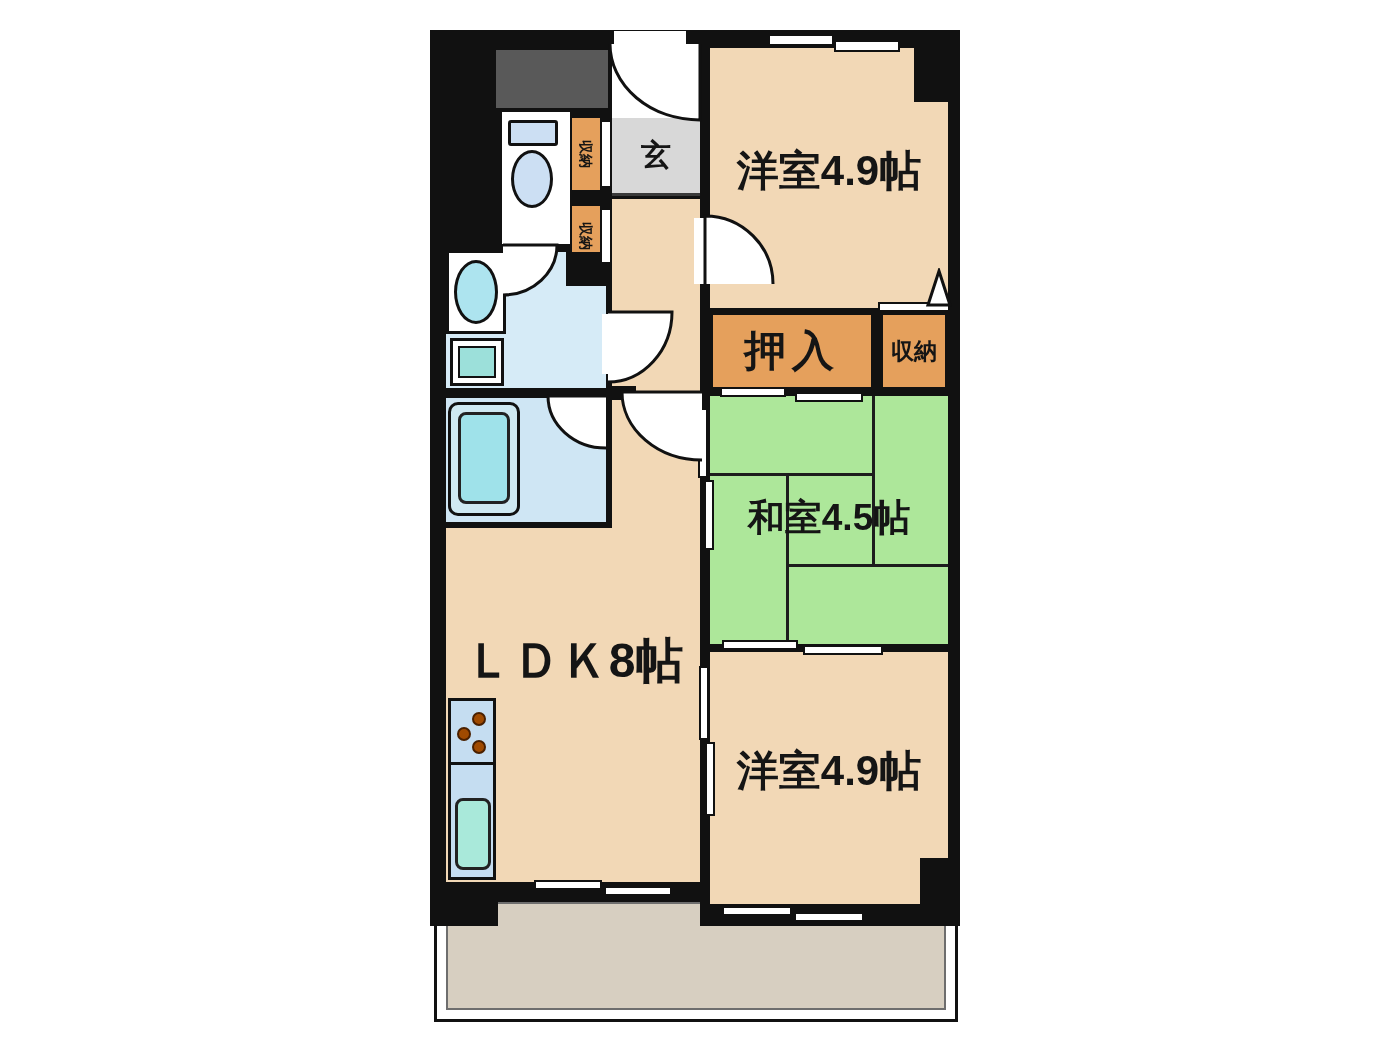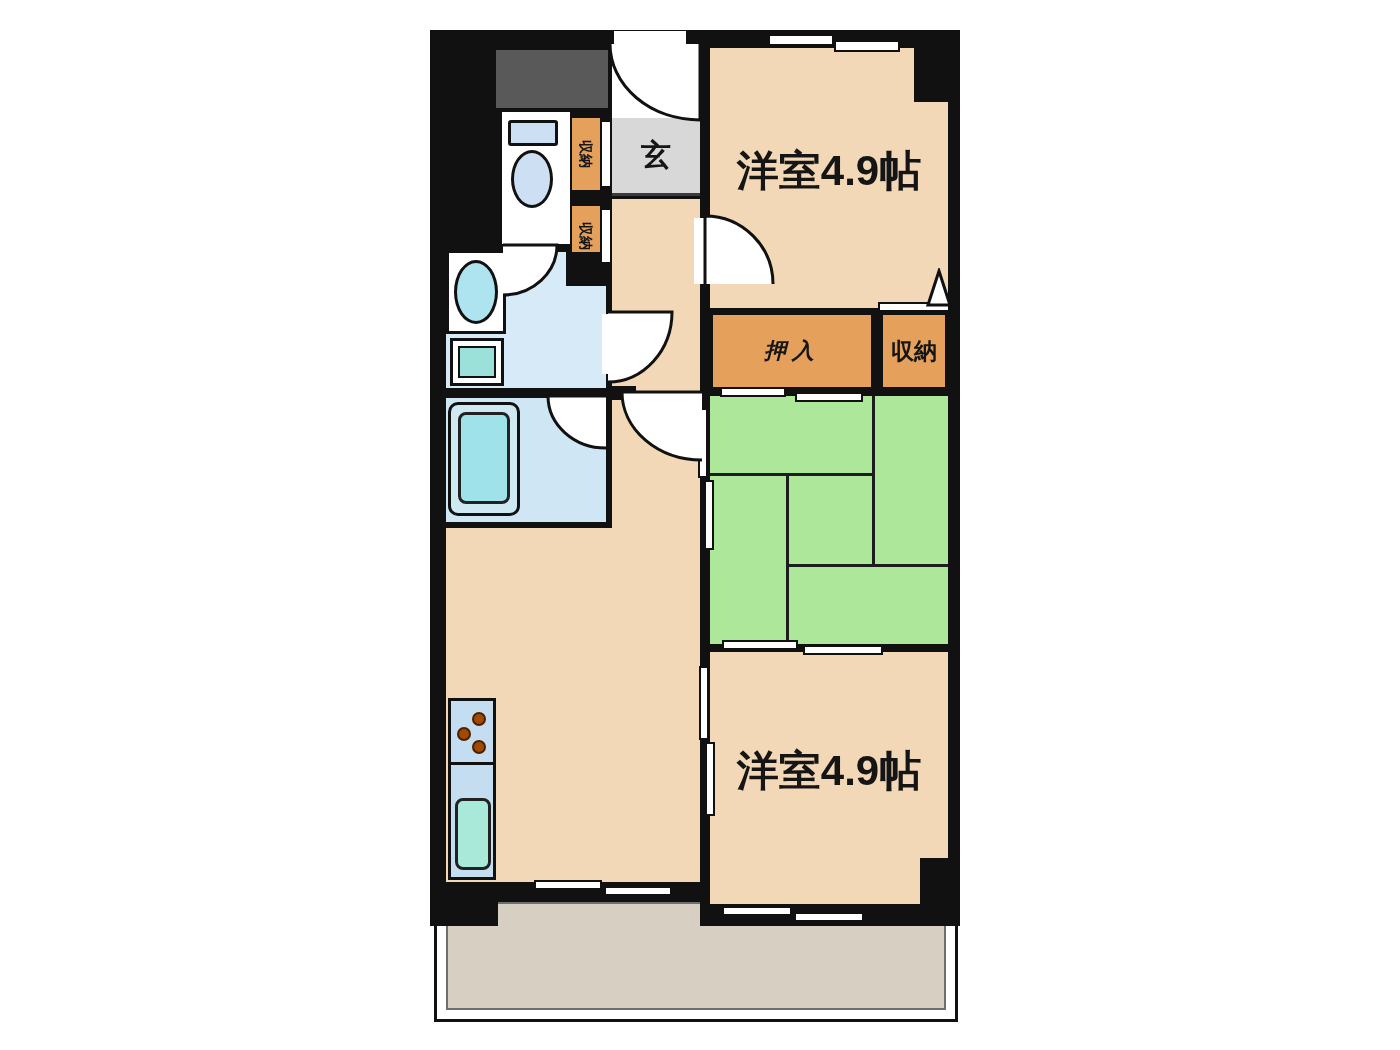--- a/index.html
+++ b/index.html
@@ -142,29 +142,35 @@
   </div>
 
   <div class="abs lbl" style="left:612px;top:118px;width:88px;height:74px;font-size:30px;">
     <span>玄</span>
   </div>
 
   <div class="abs lbl" style="left:710px;top:146px;width:238px;height:50px;font-size:42px;">
     <span>洋室4.9帖</span>
   </div>
 
-  <div class="abs lbl" style="left:710px;top:312px;width:164px;height:78px;font-size:22px;letter-spacing:6px;font-style:italic;">
+  <div class="abs lbl" style="left:710px;top:312px;width:164px;height:78px;font-size:42px;letter-spacing:6px;">
     <span>押入</span>
   </div>
 
   <div class="abs lbl" style="left:880px;top:312px;width:68px;height:78px;font-size:23px;">
     <span>収納</span>
   </div>
 
+  <div class="abs lbl" style="left:710px;top:494px;width:238px;height:46px;font-size:37px;">
+    <span>和室4.5帖</span>
+  </div>
 
+  <div class="abs lbl" style="left:446px;top:632px;width:256px;height:58px;font-size:48px;">
+    <span>ＬＤＫ8帖</span>
+  </div>
 
   <div class="abs lbl" style="left:710px;top:746px;width:238px;height:50px;font-size:42px;">
     <span>洋室4.9帖</span>
   </div>
 
 
   <div class="abs lbl" style="left:570px;top:116px;width:32px;height:76px;font-size:14px;">
     <span style="transform:rotate(90deg);display:inline-block;">収納</span>
   </div>
   <div class="abs lbl" style="left:570px;top:204px;width:32px;height:64px;font-size:14px;">

